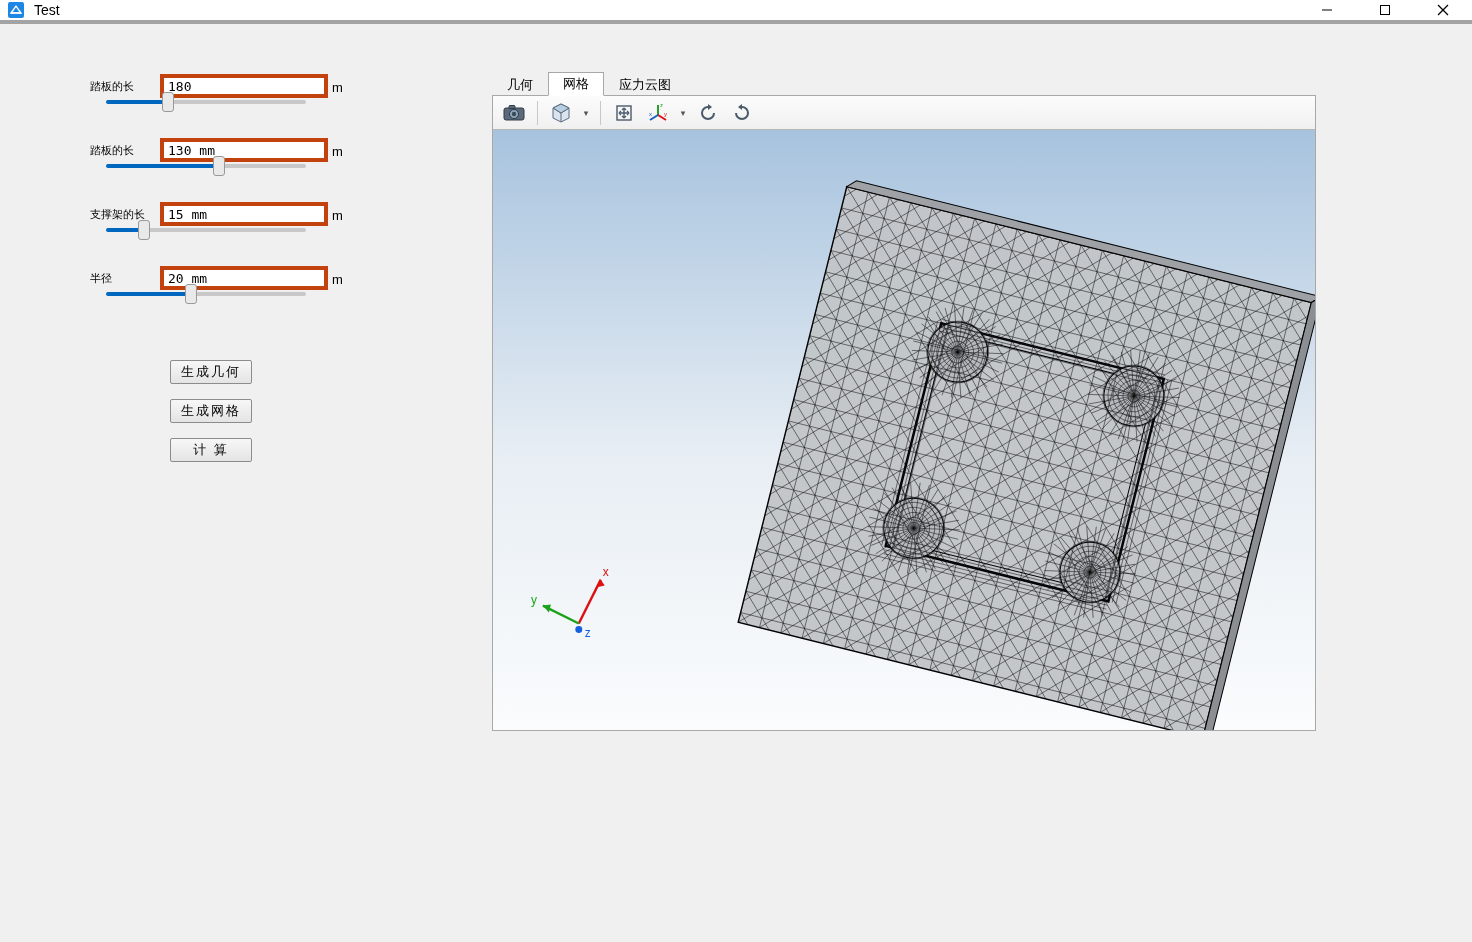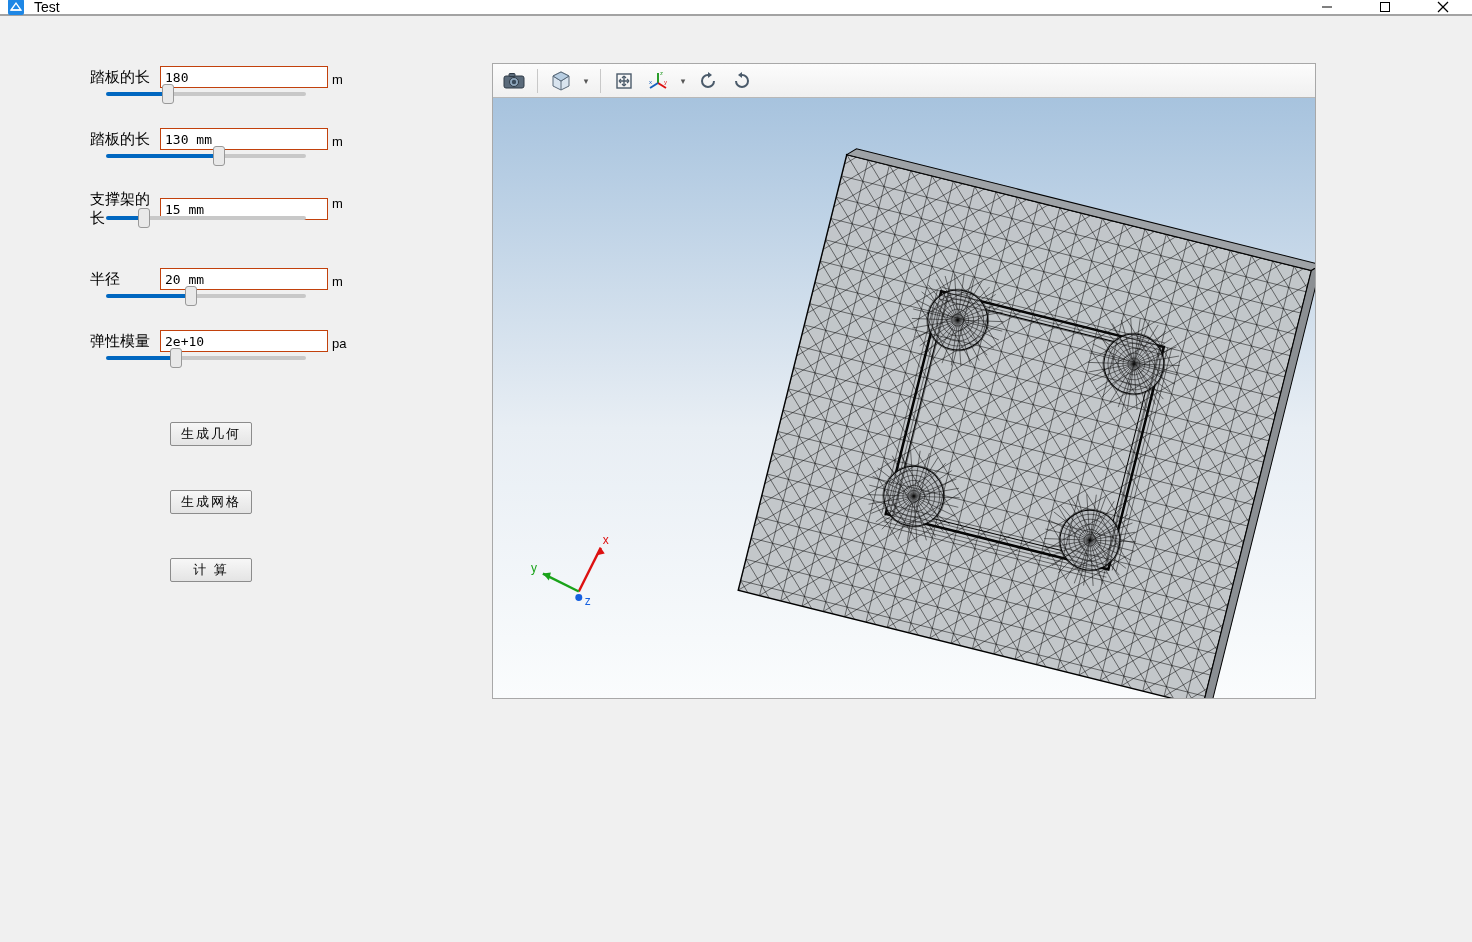--- a/index.html
+++ b/index.html
@@ -8,23 +8,23 @@
     width: 1472px; height: 942px;
     font-family: "Microsoft YaHei", "Segoe UI", Arial, sans-serif;
     font-size: 13px;
     color: #000;
     overflow: hidden;
   }
   body { background: #f0f0f0; }
 
   
   .titlebar {
-    height: 16px;
+    height: 24px;
     background: #fff;
-    border-bottom: 2px solid #a3a3a3;
+    border-bottom: 4px solid #a3a3a3;
     display: flex;
     align-items: center;
     padding: 0 0 0 6px;
   }
   .titlebar .app-icon {
     width: 20px; height: 20px;
     margin-right: 8px;
     display: flex; align-items: center; justify-content: center;
   }
   .titlebar .title-text { font-size: 14px; color: #000; }
@@ -49,28 +49,28 @@
   }
   .param-row {
     display: flex;
     align-items: center;
     margin-bottom: 40px;
     position: relative;
   }
   .param-label {
     width: 70px;
     text-align: left;
-    font-size: 15px;
+    font-size: 11px;
     color: #000;
     flex-shrink: 0;
   }
   .param-input {
     width: 168px;
     height: 22px;
-    border: 1px solid #c2410c;
+    border: 4px solid #c2410c;
     background: #fff;
     font-family: monospace, "Microsoft YaHei";
     font-size: 13px;
     padding: 8px 4px;
     outline: none;
   }
   .param-unit {
     font-size: 13px;
     color: #000;
     align-self: flex-end;
@@ -119,21 +119,21 @@
     border: 1px solid #999;
     border-radius: 3px;
     cursor: pointer;
   }
 
   .button-stack {
     margin-top: 70px;
     margin-left: 80px;
     display: flex;
     flex-direction: column;
-    gap: 44px;
+    gap: 15px;
     align-items: flex-start;
   }
   .action-btn {
     min-width: 82px;
     height: 24px;
     padding: 0 10px;
     background: linear-gradient(#f7f7f7, #e4e4e4);
     border: 1px solid #8c8c8c;
     border-radius: 2px;
     font-size: 13px;
@@ -274,37 +274,36 @@
       <input type="range" min="0" max="100" value="17" style="--fill: 17%;">
     </div>
 
     <div class="param-row">
       <span class="param-label">半径</span>
       <input class="param-input" value="20 mm" style="">
       <span class="param-unit">m</span>
       <input type="range" min="0" max="100" value="42" style="--fill: 42%;">
     </div>
 
-    <div class="param-row">
-      <span class="param-label">弹性模量</span>
-      <input class="param-input" value="2e+10" style="">
-      <span class="param-unit">pa</span>
-      <input type="range" min="0" max="100" value="34" style="--fill: 34%;">
-    </div>
 
 
 
     <div class="button-stack">
       <button class="action-btn">生成几何</button>
       <button class="action-btn">生成网格</button>
       <button class="action-btn">计 算</button>
     </div>
   </div>
 
   <div class="right-panel">
+    <div class="tab-strip">
+      <div class="tab">几何</div>
+      <div class="tab active">网格</div>
+      <div class="tab">应力云图</div>
+    </div>
     <div class="viewer-frame">
       <div class="viewer-toolbar">
         <div class="tool-btn">
           <svg width="22" height="18" viewBox="0 0 22 18">
             <rect x="1" y="4" width="20" height="12" rx="2" fill="#5a6a7a" stroke="#2e3a46"></rect>
             <circle cx="11" cy="10" r="4.5" fill="#8fa7bd" stroke="#2e3a46"></circle>
             <circle cx="11" cy="10" r="2.2" fill="#3a4b5c"></circle>
             <rect x="6" y="1.5" width="6" height="3" rx="1" fill="#5a6a7a" stroke="#2e3a46"></rect>
           </svg>
         </div>

